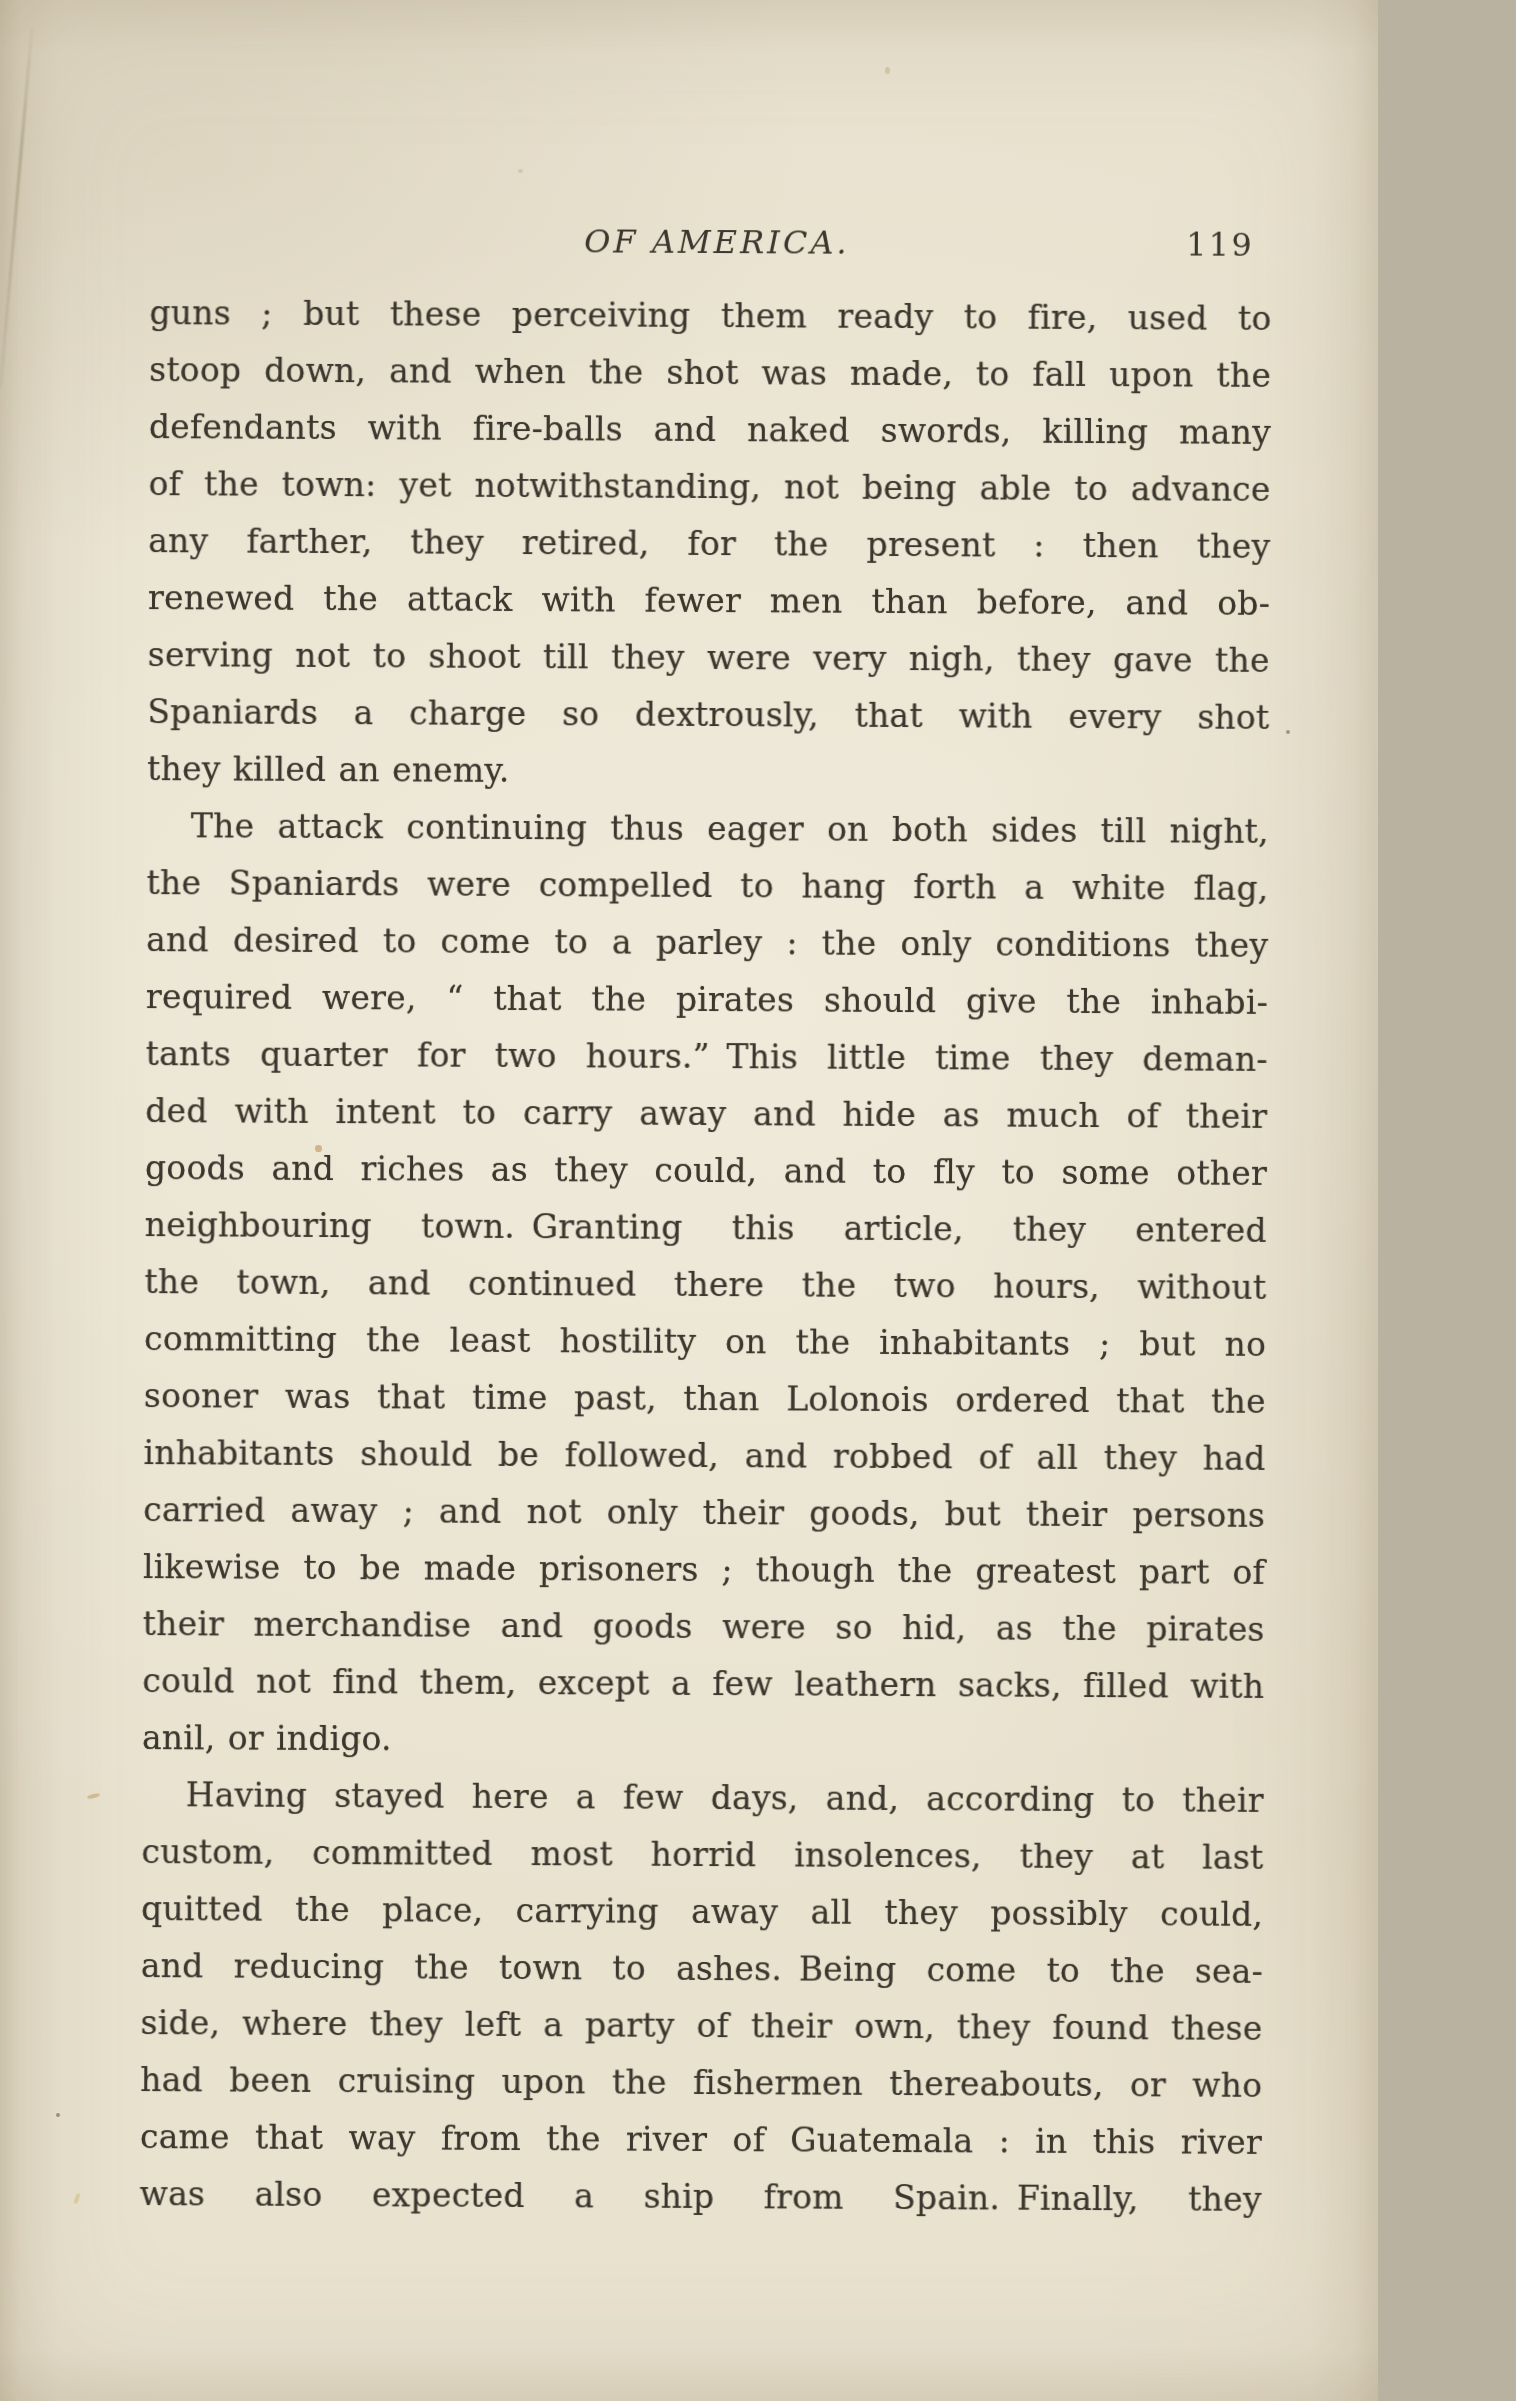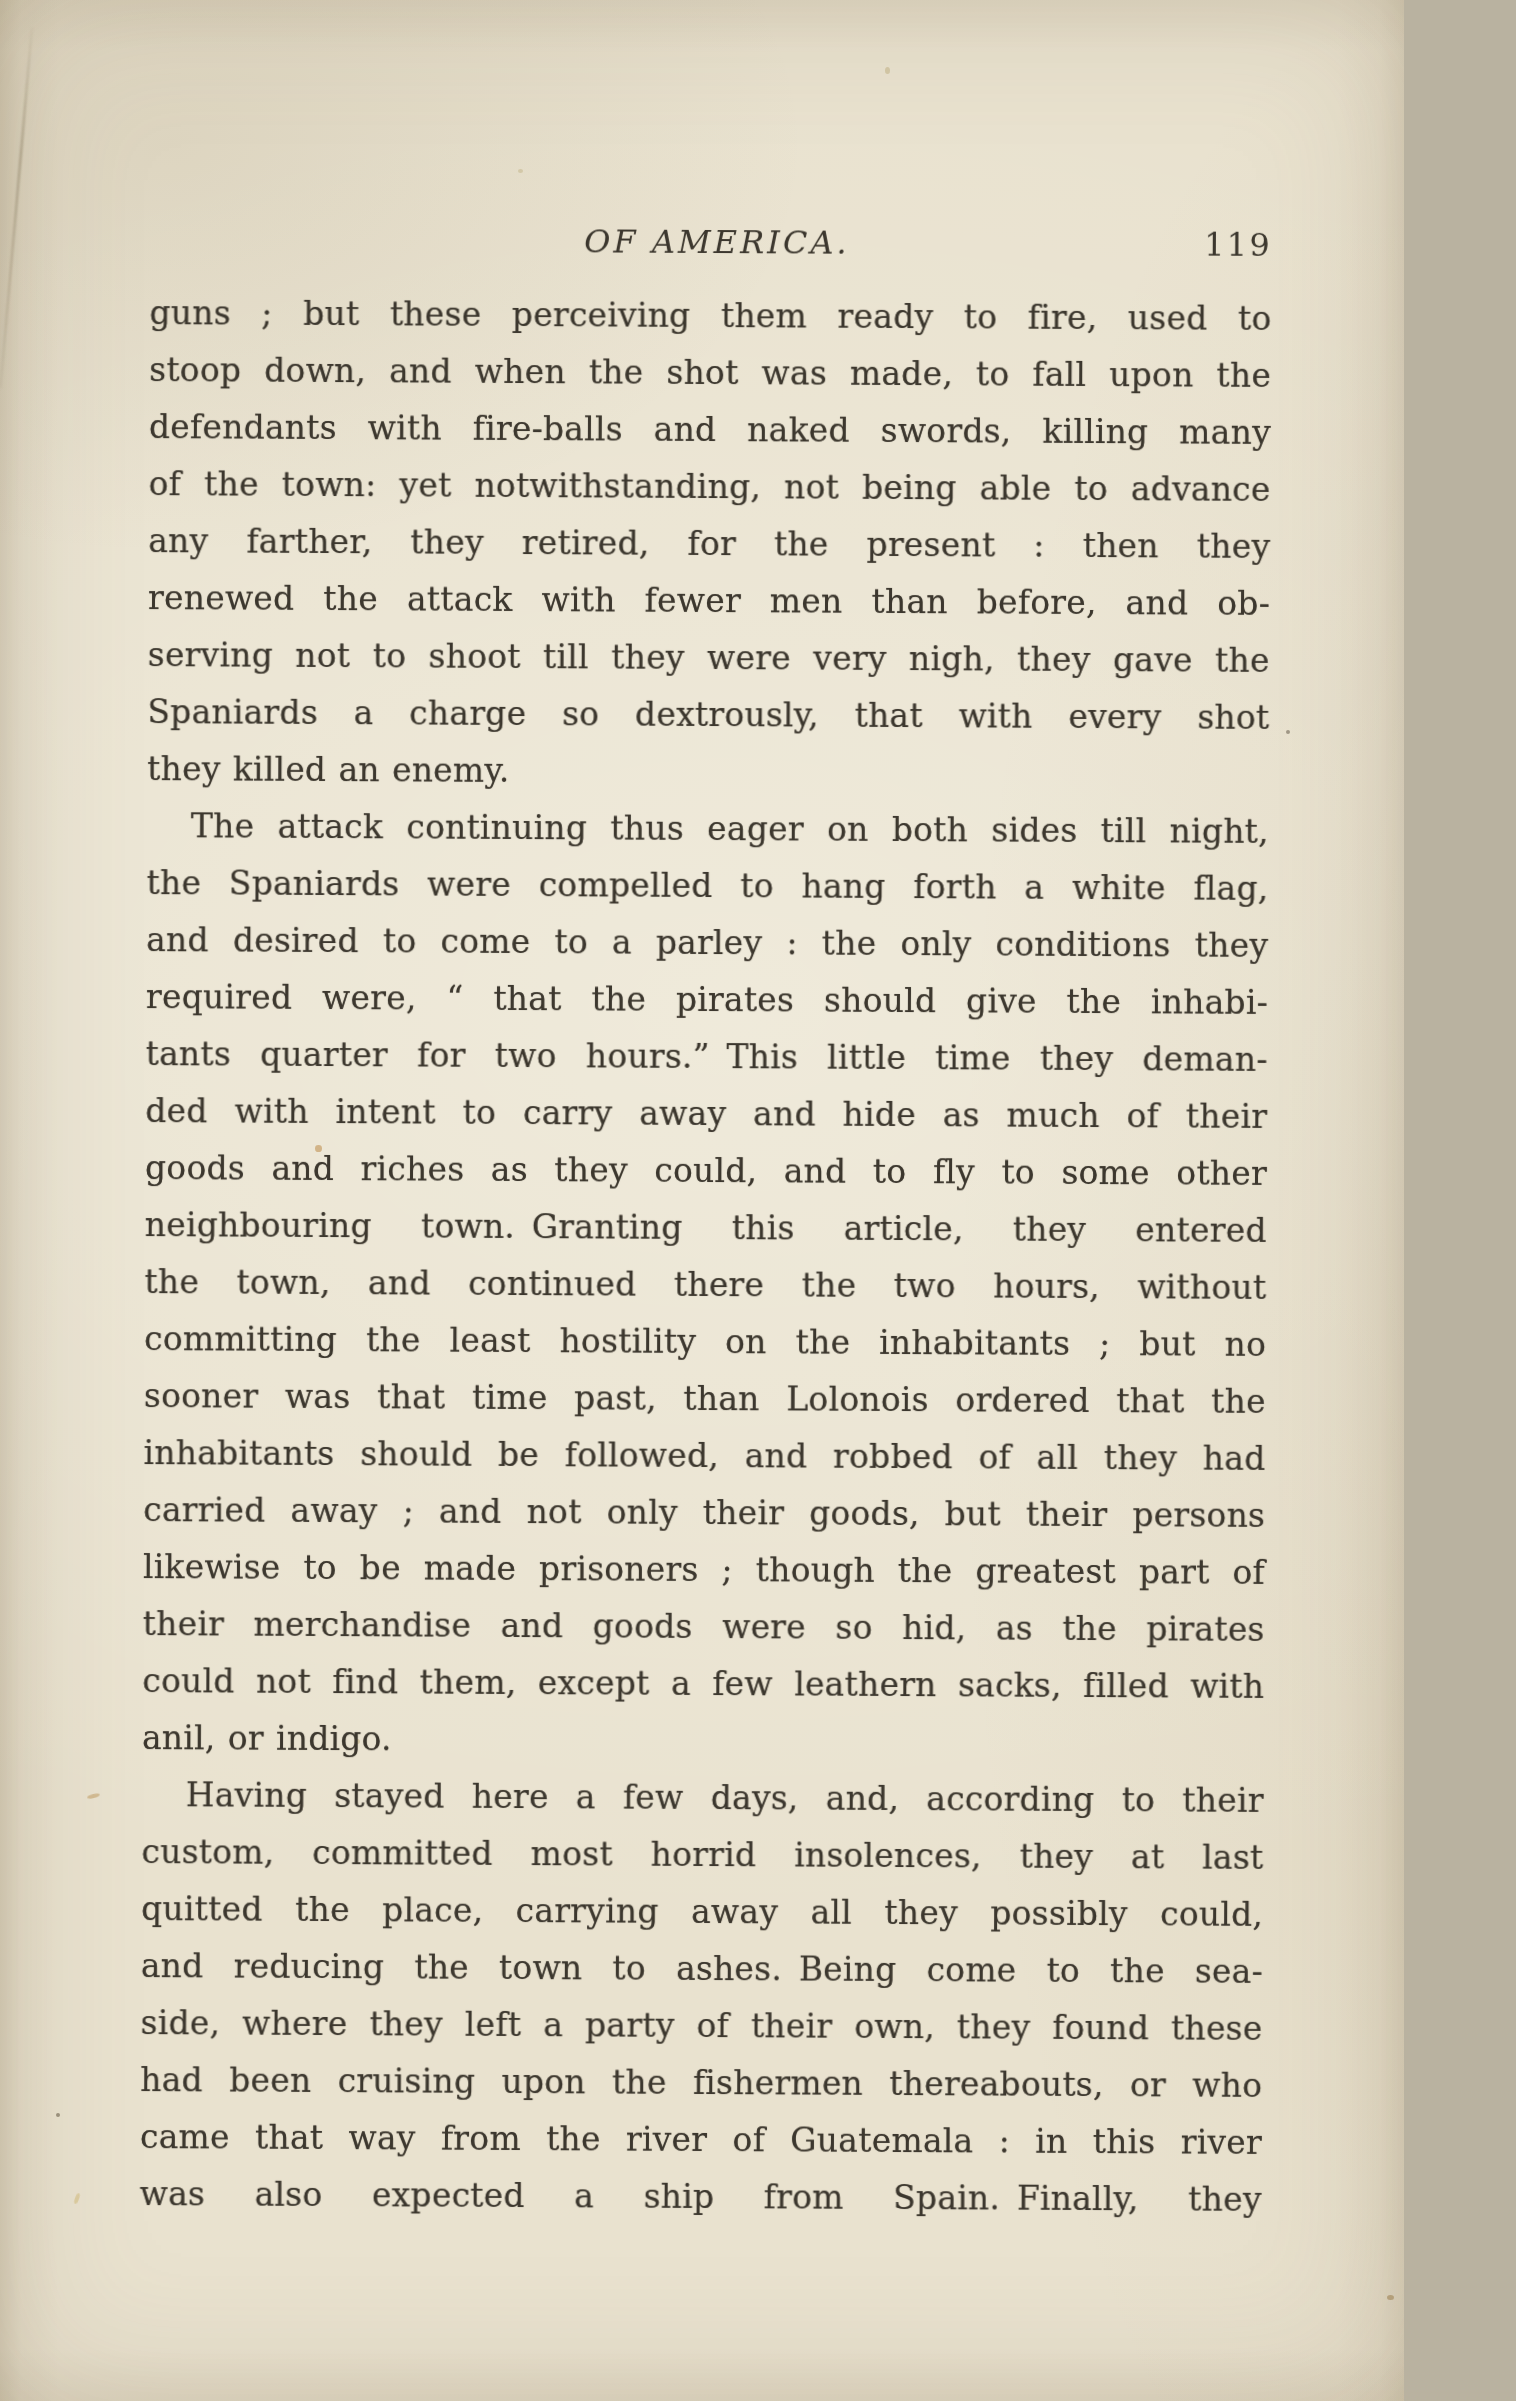--- a/index.html
+++ b/index.html
@@ -12,21 +12,20 @@
     background:
       radial-gradient(1036px 666px at 12% 6%, rgba(118,100,62,0.10), transparent 62%),
       radial-gradient(1851px 1258px at 52% 42%, rgba(255,255,248,0.28), transparent 75%),
       radial-gradient(666px 1925px at 101% 55%, rgba(150,125,75,0.09), transparent 70%),
       linear-gradient(90deg,  rgba(110,92,55,0.16) 0px, rgba(110,92,55,0.05) 21px, rgba(110,92,55,0.0) 59px),
       linear-gradient(270deg, rgba(110,92,55,0.12) 0px, rgba(110,92,55,0.04) 25px, rgba(110,92,55,0.0) 67px),
       linear-gradient(180deg, rgba(110,92,55,0.07) 0px, rgba(110,92,55,0.0) 52px),
       linear-gradient(0deg,   rgba(110,92,55,0.08) 0px, rgba(110,92,55,0.0) 52px),
       #e9e2cf;
     box-shadow: inset 0 0 126px 30px rgba(115,96,58,0.13);
-    padding-left: 26px;
   }
 
   
   .crease {
     position: absolute; left: 31px; top: 27px; width: 2.2px; height: 363px;
     transform: rotate(5deg); transform-origin: top center;
     background: linear-gradient(180deg, rgba(100,85,55,0.05), rgba(100,85,55,0.42) 35%, rgba(100,85,55,0.08));
     filter: blur(0.9px); border-radius: 1.5px;
   }
   .speck { position: absolute; border-radius: 50%; }
@@ -45,21 +44,21 @@
     color: #3c372e;
     transform: rotate(0.3deg); transform-origin: 50% 0;
     filter: blur(0.3px);
   }
 
   .running-head { position: relative; height: 40px; margin-bottom: 25px; font-size: 32px; line-height: 40px; }
   .head-title {
     display: block; text-align: center; font-style: italic;
     letter-spacing: 3px; transform: translateX(6px);
   }
-  .page-number { position: absolute; right: 0; top: 0; letter-spacing: 2.2px; }
+  .page-number { position: absolute; right: 18px; top: 0; letter-spacing: 2.2px; }
 
   .body-text {
     font-size: 33px; line-height: 57px;
     letter-spacing: 0.2px; word-spacing: 1.5px;
     text-shadow: 0 0 0.7px rgba(60,55,46,0.55);
   }
   .line { text-align: justify; text-align-last: justify; }
   .line.end { text-align-last: left; }
   .para.indent > .line:first-child { text-indent: 44px; }
 </style>

